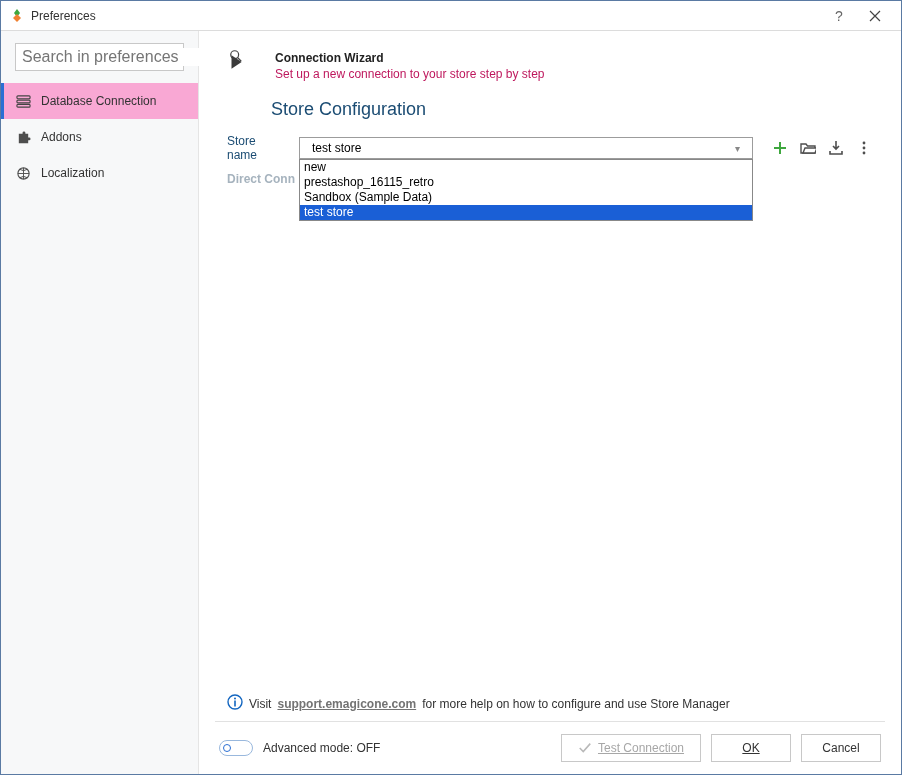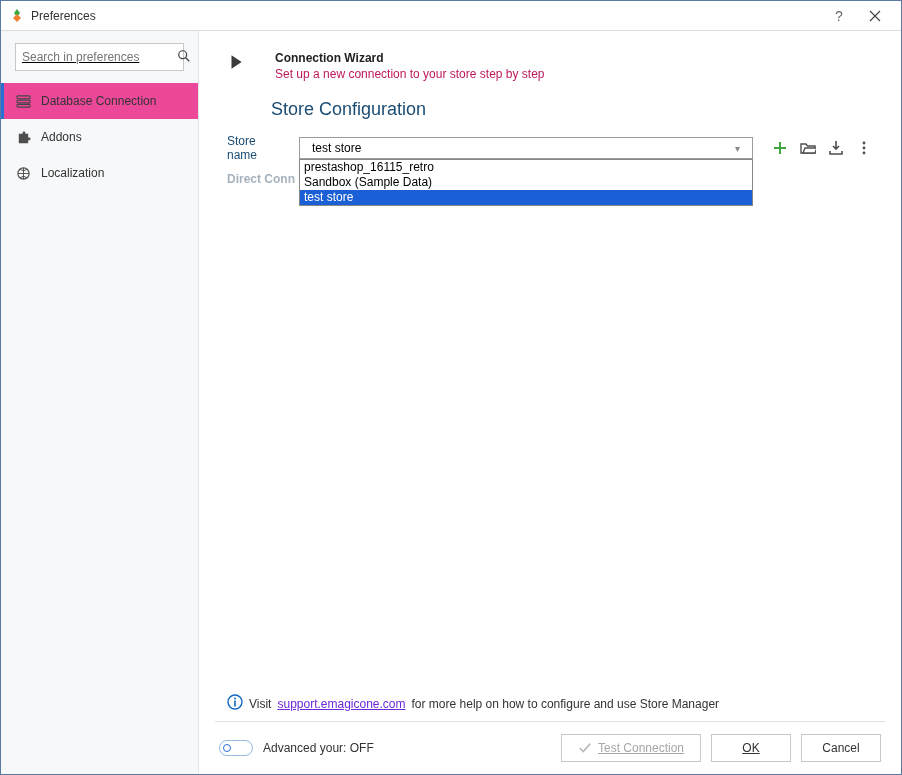--- a/index.html
+++ b/index.html
@@ -63,37 +63,36 @@
       border: 1px solid #c8c8c8;
       background: #fff;
       display: flex;
       align-items: center;
       padding: 0 6px;
     }
     .search-wrap input {
       border: none;
       outline: none;
       flex: 1;
-      font-size: 12px;
-      text-decoration: underline;
+      font-size: 16px;
     }
     .search-wrap .sicon {
       color: #555;
     }
     .side-item {
       display: flex;
       align-items: center;
       height: 36px;
       padding: 0 14px;
       cursor: pointer;
       color: #333;
       gap: 10px;
     }
     .side-item.selected {
-      background: #ec4899;
+      background: #f9a8d4;
       border-left: 3px solid #2a6fd4;
       padding-left: 11px;
     }
     .side-item .sicn {
       width: 16px;
       height: 16px;
       display: inline-flex;
       align-items: center;
       justify-content: center;
       color: #4e4e4e;
@@ -208,22 +207,23 @@
     }
     
     .info-bar {
       display: flex;
       align-items: center;
       gap: 6px;
       padding: 8px 28px;
       color: #333;
     }
     .info-bar a {
-      color: #6d28d9;
+      color: #737373;
       text-decoration: underline;
+      font-weight: bold;
     }
     .separator {
       height: 1px;
       background: #e1e1e1;
       margin: 0 16px;
     }
     
     .footer {
       height: 52px;
       display: flex;
@@ -354,20 +354,21 @@
       </div>
 
       <div class="section-title">Store Configuration</div>
 
       <div class="form-row">
         <div class="form-label">Store name</div>
         <div class="combo">
           <input type="text" value="test store" style="">
           <span class="caret">▾</span>
           <div class="dropdown">
+            <div class="opt">new</div>
             <div class="opt">prestashop_16115_retro</div>
             <div class="opt">Sandbox (Sample Data)</div>
             <div class="opt sel">test store</div>
           </div>
         </div>
         <div class="row-actions">
           <span class="ibtn" title="Add">
             <svg width="16" height="16" viewBox="0 0 16 16">
                 <path d="M8 2 v12 M2 8 h12" stroke="#3ea73e" stroke-width="2"></path>
               </svg>
@@ -409,21 +410,21 @@
       <a href="#">support.emagicone.com</a>
       <span> for more help on how to configure and use Store Manager</span>
     </div>
 
     <div class="separator"></div>
 
     <div class="footer">
       <div class="toggle">
         <div class="knob"></div>
       </div>
-      <span class="adv-label">Advanced your: OFF</span>
+      <span class="adv-label">Advanced mode: OFF</span>
       <button class="btn test disabled">
         <svg width="14" height="14" viewBox="0 0 16 16">
             <path d="M2 8 l4 4 l8 -9" stroke="#b9b9b9" stroke-width="1.8" fill="none"></path>
           </svg>
         <span class="underline">Test Connection</span>
       </button>
       <button class="btn">
         <span class="underline">OK</span>
       </button>
       <button class="btn">

